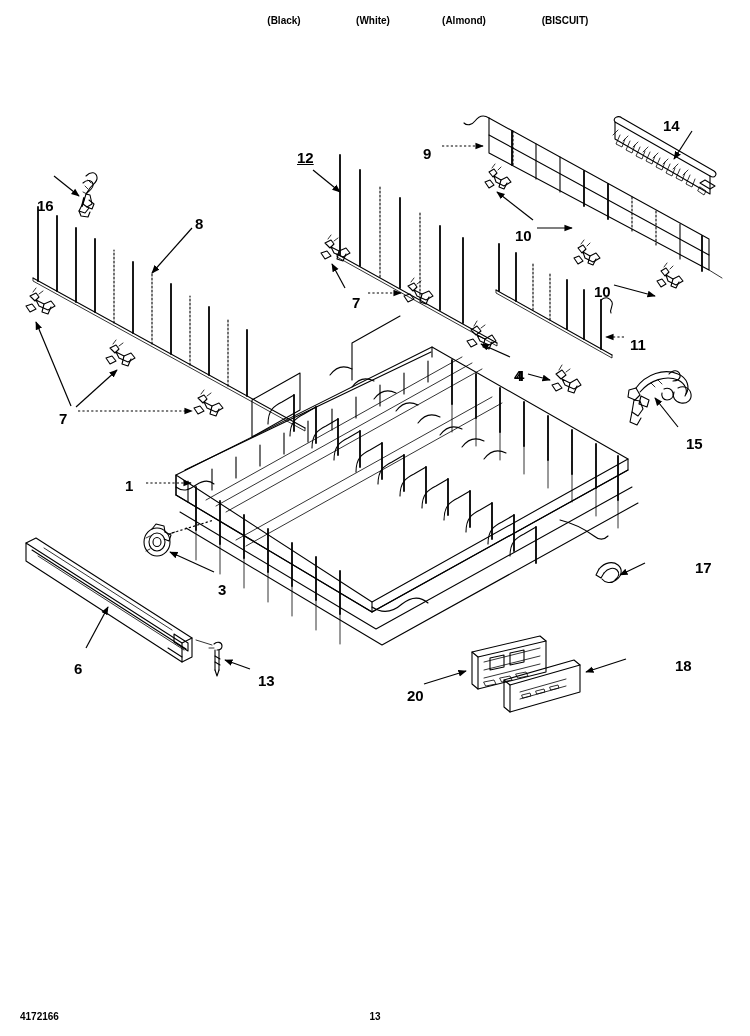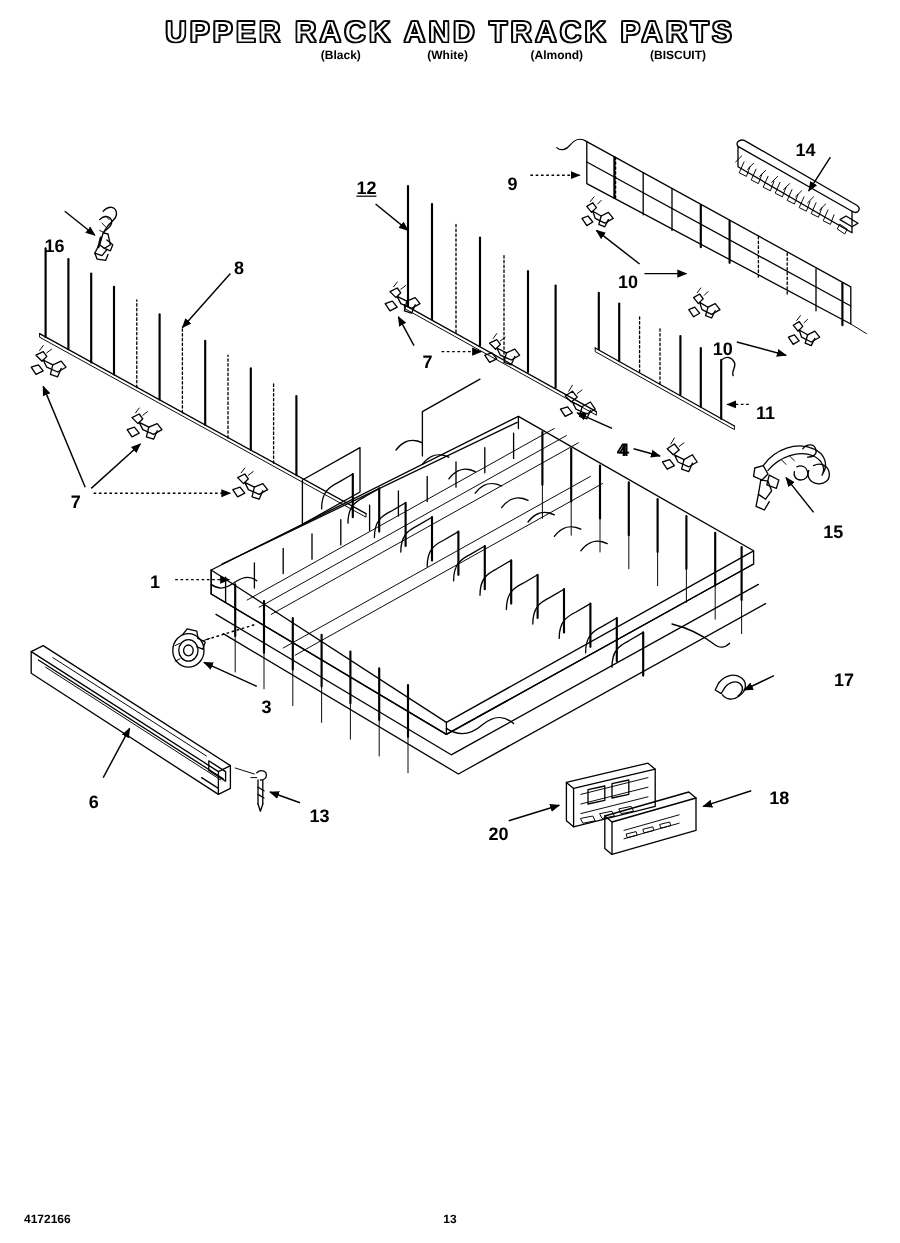--- a/index.html
+++ b/index.html
@@ -94,21 +94,20 @@
     font-size: 10px;
     font-weight: bold;
   }
 </style>
 </head>
 <body>
 
 <div id="page">
 
   <div id="header">
-    <div id="doc-title">UPPER RACK AND TRACK PARTS</div>
     <div id="colors-line">
         <div class="color-label" style="left: 284px;">(Black)</div>
         <div class="color-label" style="left: 373px;">(White)</div>
         <div class="color-label" style="left: 464px;">(Almond)</div>
         <div class="color-label" style="left: 565px;">(BISCUIT)</div>
       </div>
   </div>
 
   <svg id="drawing" viewBox="0 0 750 1036">
     <defs>
@@ -481,20 +480,20 @@
       <div class="callout" style="left: 423px; top: 146px;">9</div>
       <div class="callout" style="left: 515px; top: 228px;">10</div>
       <div class="callout" style="left: 594px; top: 284px;">10</div>
       <div class="callout" style="left: 630px; top: 337px;">11</div>
       <div class="callout" style="left: 297px; top: 150px; text-decoration: underline;">12</div>
       <div class="callout" style="left: 258px; top: 673px;">13</div>
       <div class="callout" style="left: 663px; top: 118px;">14</div>
       <div class="callout" style="left: 686px; top: 436px;">15</div>
       <div class="callout" style="left: 37px; top: 183px; margin-top: 15px;">16</div>
       <div class="callout" style="left: 655px; top: 560px; margin-left: 40px;">17</div>
-      <div class="callout" style="left: 641px; top: 658px; text-align: center;">18</div>
+      <div class="callout" style="left: 675px; top: 658px; text-align: center;">18</div>
       <div class="callout" style="left: 407px; top: 688px;">20</div>
     </div>
 
   <div id="footer-left">4172166</div>
   <div id="footer-center">13</div>
 
 </div>
 
 </body></html>

